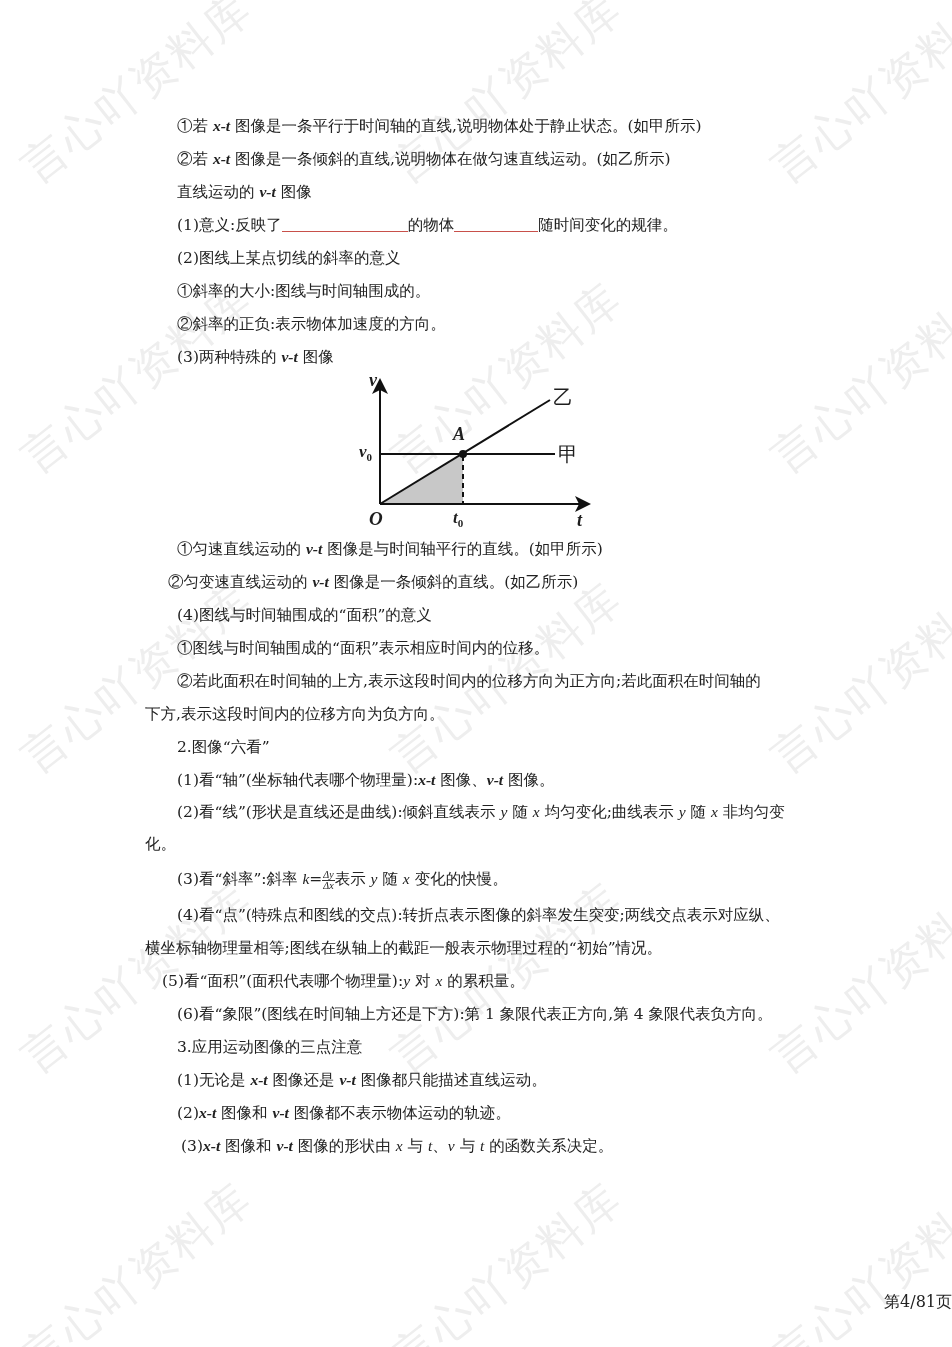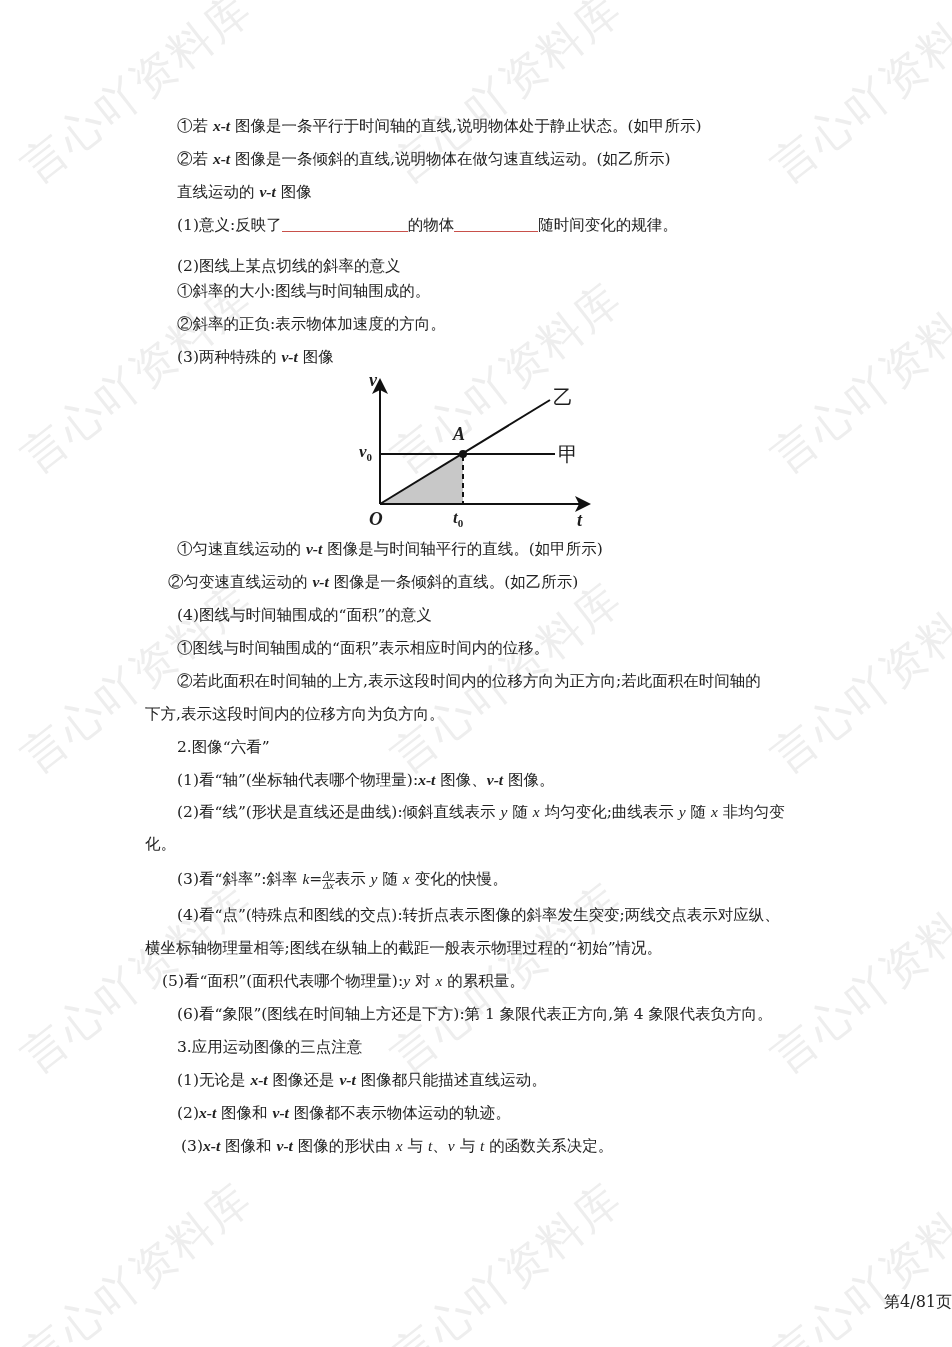--- a/index.html
+++ b/index.html
@@ -57,21 +57,21 @@
   </div>
   <div class="line" style="left:177px;top:149px;">
     <span>②若 </span><span class="it">x-t</span><span> 图像是一条倾斜的直线,说明物体在做匀速直线运动。(如乙所示)</span>
   </div>
   <div class="line" style="left:177px;top:182px;text-align:right;">
     <span>直线运动的 </span><span class="it">v-t</span><span> 图像</span>
   </div>
   <div class="line" style="left:177px;top:215px;">
     <span>(1)意义:反映了</span><span class="blank" style="width:126px;"></span><span>的物体</span><span class="blank" style="width:84px;"></span><span>随时间变化的规律。</span>
   </div>
-  <div class="line" style="left:177px;top:256px;">(2)图线上某点切线的斜率的意义</div>
+  <div class="line" style="left:177px;top:248px;">(2)图线上某点切线的斜率的意义</div>
   <div class="line" style="left:177px;top:281px;">①斜率的大小:图线与时间轴围成的。</div>
   <div class="line" style="left:177px;top:314px;">②斜率的正负:表示物体加速度的方向。</div>
   <div class="line" style="left:177px;top:347px;">
     <span>(3)两种特殊的 </span><span class="it">v-t</span><span> 图像</span>
   </div>
 
   <div class="figure">
     <svg width="240" height="160" viewBox="0 0 240 160">
       <defs>
         <marker id="arr" markerWidth="8" markerHeight="8" refX="6" refY="4" orient="auto">

